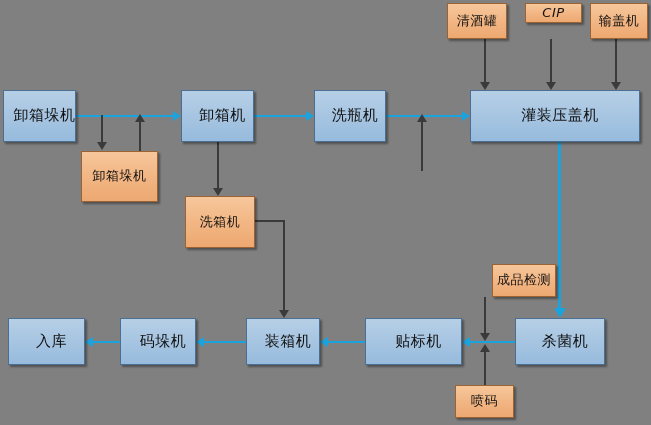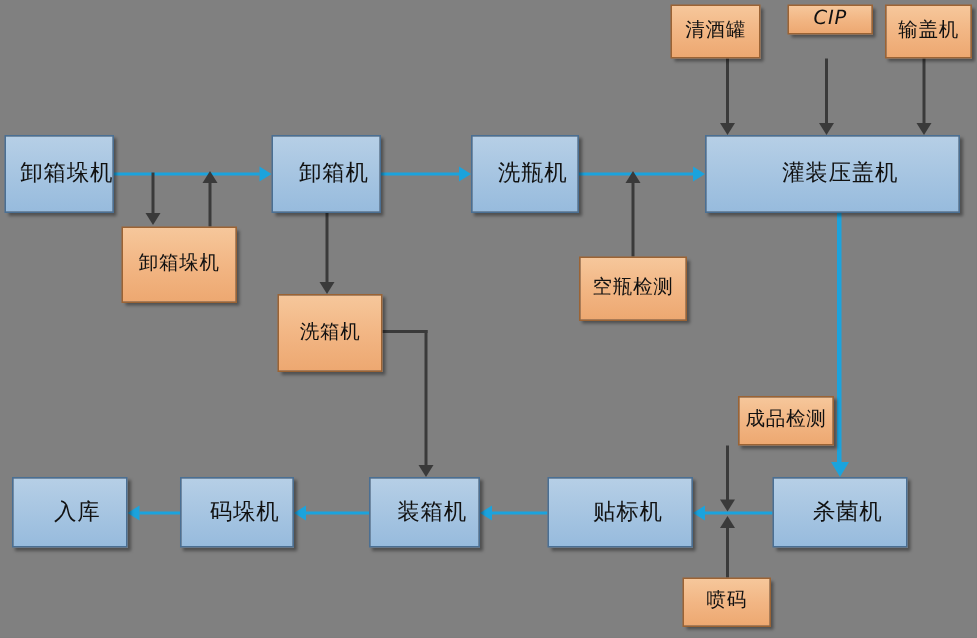--- a/index.html
+++ b/index.html
@@ -197,23 +197,20 @@
   </div>
 
   <div class="node orange" style="left:185px; top:196px; width:70px; height:52px;">
     <span class="nlabel">洗箱机</span>
   </div>
 
   <div class="node blue" style="left:314px; top:90px; width:72px; height:52px;text-align:right;">
     <span class="nlabel">洗瓶机</span>
   </div>
 
-  <div class="node orange" style="left:386px; top:171px; width:72px; height:43px;">
-    <span class="nlabel">空瓶检测</span>
-  </div>
 
   <div class="node blue" style="left:470px; top:90px; width:170px; height:52px;">
     <span class="nlabel">灌装压盖机</span>
   </div>
 
   <div class="node orange" style="left:447px; top:3px; width:60px; height:36px;">
     <span class="nlabel">清酒罐</span>
   </div>
 
   <div class="node orange" style="left:525px; top:3px; width:57px; height:20px;font-style:italic;">

